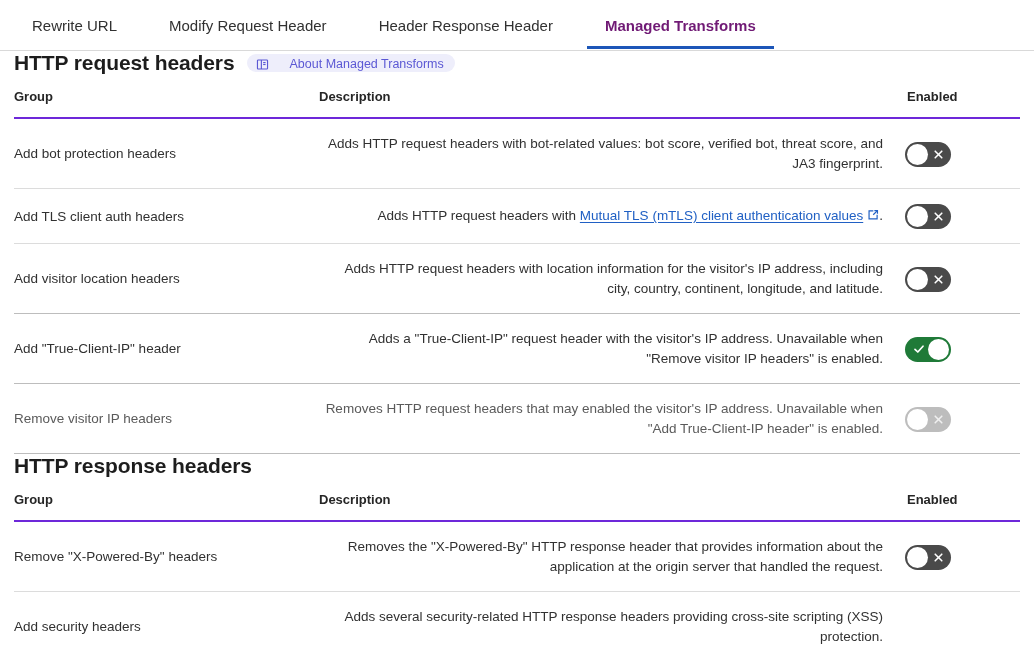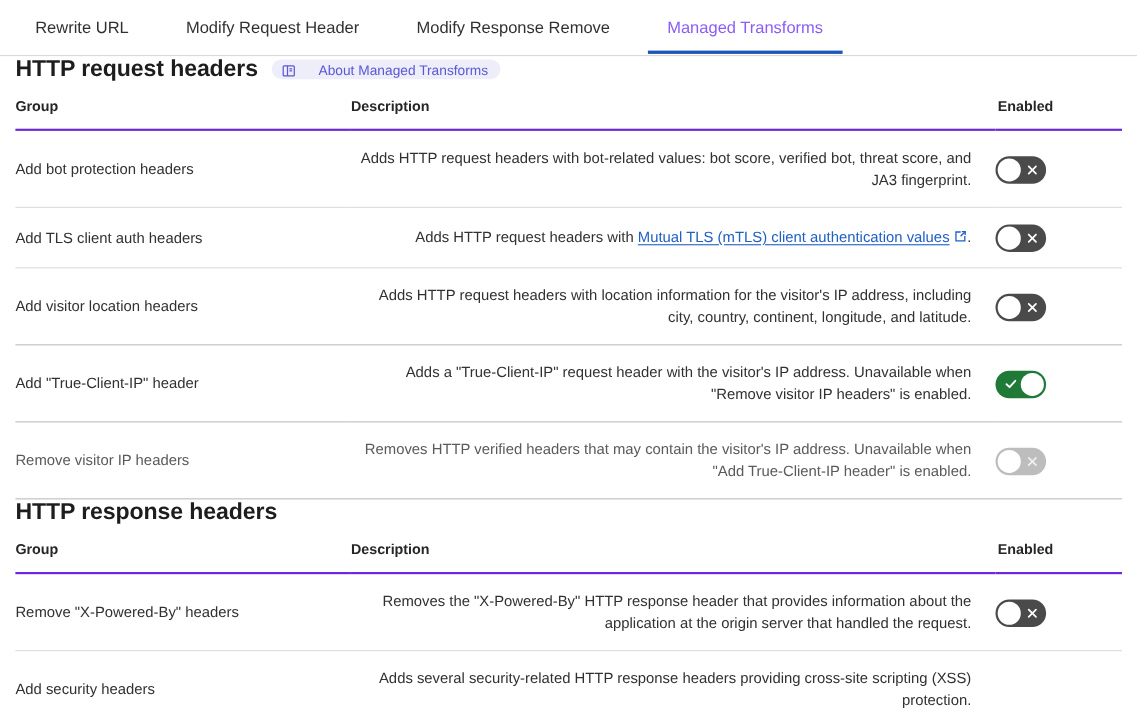--- a/index.html
+++ b/index.html
@@ -37,21 +37,21 @@
     line-height: 1;
     padding: 18px 18px 16px 18px;
     margin: 0 8px;
     white-space: nowrap;
     cursor: pointer;
     background: transparent;
     border: 0;
     font-family: "Liberation Sans", sans-serif;
   }
   .tab:first-child { margin-left: 0; }
-  .tab.active { color: #8b5cf6; font-weight: 400; }
+  .tab.active { color: #701a75; font-weight: 700; }
   .tab.active::after {
     content: "";
     position: absolute;
     left: 0; right: 0; bottom: 0;
     height: 3px;
     background: #1c56b8;
     z-index: 2;
   }
 
   
@@ -164,21 +164,21 @@
   .toggle.off-disabled { background: #bdbdbd; cursor: default; }
 </style>
 </head>
 <body>
 
 <div class="page">
 
   <div class="tabbar">
     <button class="tab">Rewrite URL</button>
     <button class="tab">Modify Request Header</button>
-    <button class="tab">Modify Response Remove</button>
+    <button class="tab">Header Response Header</button>
     <button class="tab active">Managed Transforms</button>
   </div>
 
   <div class="section">
     <div class="section-head">
       <div class="section-title">HTTP request headers</div>
       <div class="badge">
         <span>
           <svg width="13" height="13" viewBox="0 0 16 16" fill="none" stroke="#5b58d4" stroke-width="1.4">
             <rect x="1.8" y="2.4" width="12.4" height="11.2" rx="1"></rect>
@@ -267,21 +267,21 @@
                 <svg width="12" height="12" viewBox="0 0 12 12" fill="none" stroke="#ffffff" stroke-width="1.7" stroke-linecap="round" stroke-linejoin="round">
                   <polyline points="2,6.3 4.8,9 10,3.2"></polyline>
                 </svg>
               </span>
             </span>
           </td>
         </tr>
 
         <tr class="disabled strong-edge">
           <td class="td-group">Remove visitor IP headers</td>
-          <td class="td-desc">Removes HTTP verified headers that may contain the visitor's IP address. Unavailable when "Add True-Client-IP header" is enabled.</td>
+          <td class="td-desc">Removes HTTP request headers that may enabled the visitor's IP address. Unavailable when "Add True-Client-IP header" is enabled.</td>
           <td>
             <span class="toggle off-disabled">
               <span class="knob"></span>
               <span class="mark">
                 <svg width="11" height="11" viewBox="0 0 12 12" stroke="#f0f0f0" stroke-width="1.7" stroke-linecap="round">
                   <line x1="2.4" y1="2.4" x2="9.6" y2="9.6"></line>
                     <line x1="9.6" y1="2.4" x2="2.4" y2="9.6"></line>
                 </svg>
               </span>
             </span>

